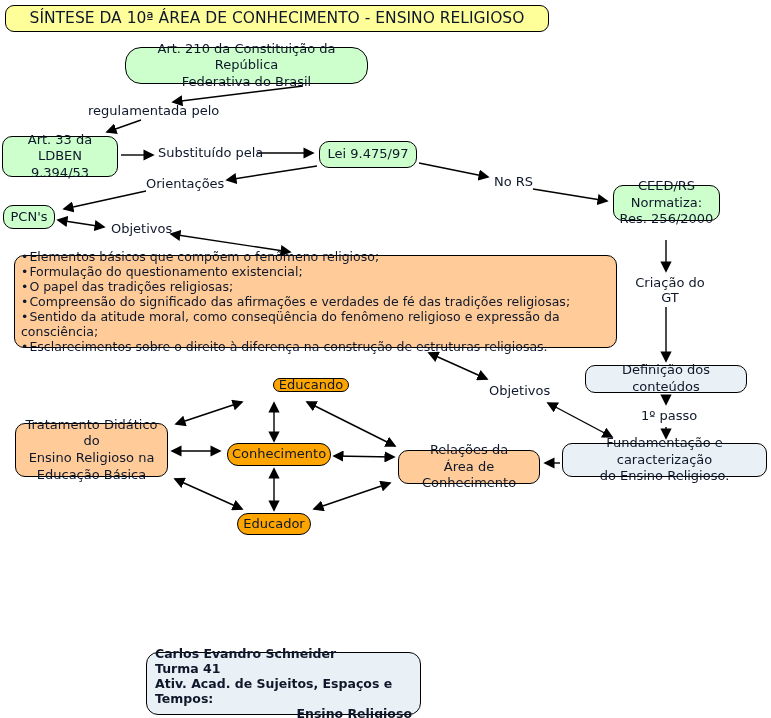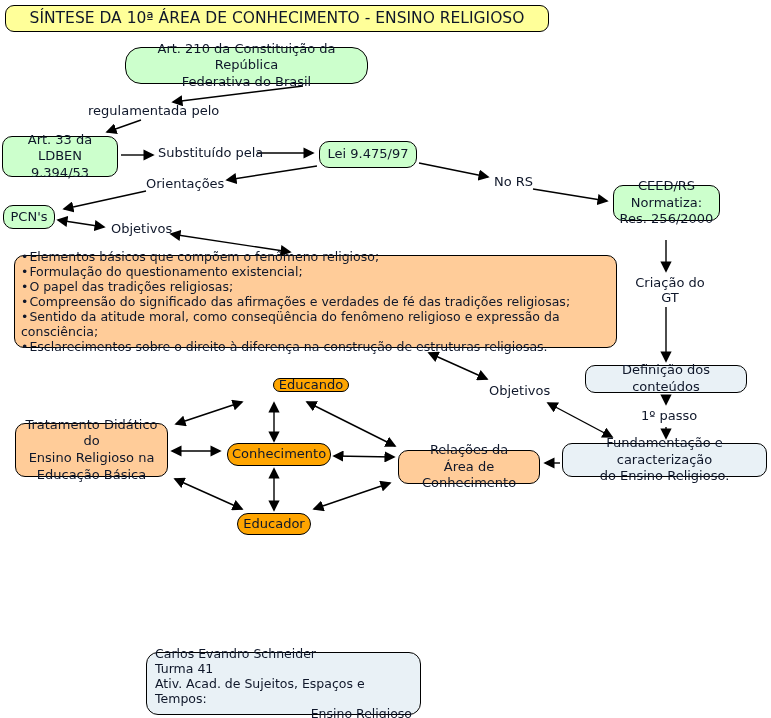--- a/index.html
+++ b/index.html
@@ -30,21 +30,21 @@
     align-items:flex-start;justify-content:center;text-align:left;
     font-size:12.5px;padding:3px 6px;
   }
   .themes-box ul{margin:0;padding:0;list-style:none;}
   .themes-box li{line-height:15px;}
   .themes-box li::before{content:"\2022";margin-right:1px;}
   .credits-box{
     align-items:stretch;justify-content:center;text-align:left;
     font-size:12.5px;padding:4px 8px;border-radius:12px;
   }
-  .credits-box div{line-height:15px;}
+  .credits-box div{line-height:15px;font-weight:bold;}
   .credits-box .right{text-align:right;}
   svg#wires{position:absolute;left:0;top:0;pointer-events:none;}
   svg#wires line{stroke:#000;stroke-width:1.4;}
 </style>
 </head>
 <body>
 
 <div id="canvas">
 
   <svg id="wires" width="771" height="718" viewBox="0 0 771 718">

